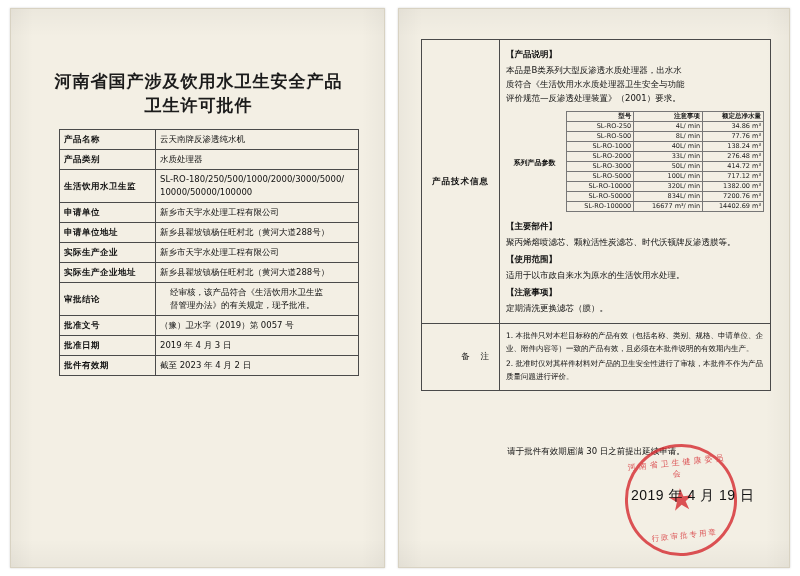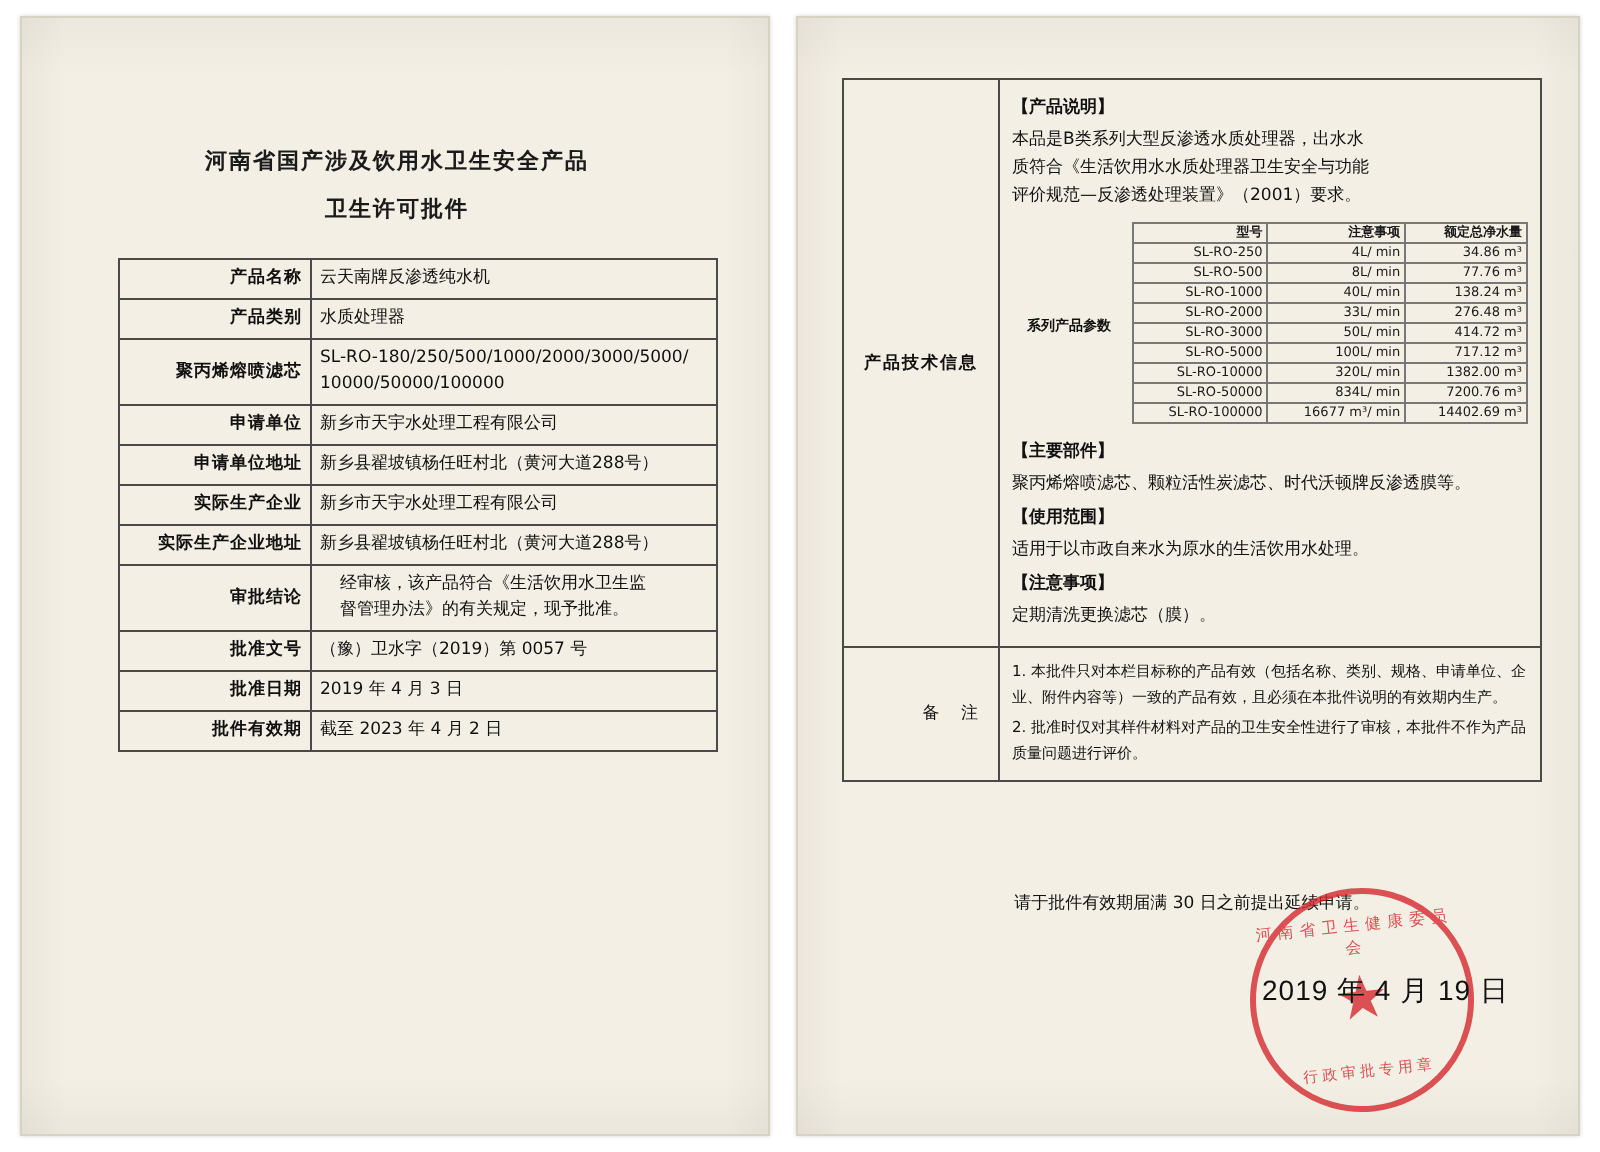--- a/index.html
+++ b/index.html
@@ -35,21 +35,21 @@
     pointer-events: none;
   }
 
   
   .cert-title {
     position: absolute;
     left: 20px; top: 60px; width: 335px;
     text-align: center;
     color: #1b1b1b;
     font-family: "DejaVu Sans", sans-serif;
-    font-size: 11px;
+    font-size: 17px;
     font-weight: bold;
     line-height: 24px;
     letter-spacing: 1px;
   }
   .cert-title .line2 { display: block; }
 
   table.cert-table {
     position: absolute;
     left: 48px; top: 120px;
     width: 300px;
@@ -60,21 +60,21 @@
     border: 1px solid #4a4a4a;
     font-family: "DejaVu Sans", sans-serif;
     font-size: 8.5px;
     color: #111;
     padding: 3px 4px;
     vertical-align: middle;
     line-height: 13px;
   }
   td.label {
     width: 96px;
-    text-align: right;
+    text-align: left;
     font-weight: bold;
     letter-spacing: 0.5px;
   }
   td.value {
     text-align: left;
     padding-left: 7px;
   }
 
   
   table.tech-table {
@@ -227,21 +227,21 @@
       <tbody>
         <tr>
           <td class="label">产品名称</td>
           <td class="value">云天南牌反渗透纯水机</td>
         </tr>
         <tr>
           <td class="label">产品类别</td>
           <td class="value">水质处理器</td>
         </tr>
         <tr>
-          <td class="label">聚丙烯熔喷滤芯</td>
+          <td class="label">生活饮用水卫生监</td>
           <td class="value" style="white-space: pre-line;">SL-RO-180/250/500/1000/2000/3000/5000/
 10000/50000/100000</td>
         </tr>
         <tr>
           <td class="label">申请单位</td>
           <td class="value">新乡市天宇水处理工程有限公司</td>
         </tr>
         <tr>
           <td class="label">申请单位地址</td>
           <td class="value">新乡县翟坡镇杨任旺村北（黄河大道288号）</td>

